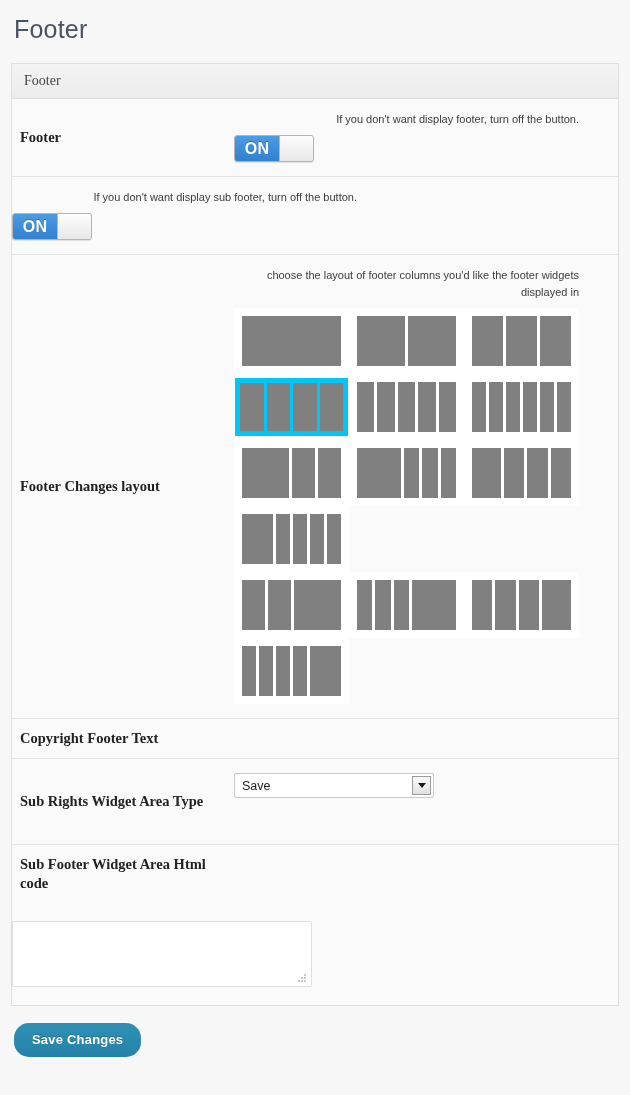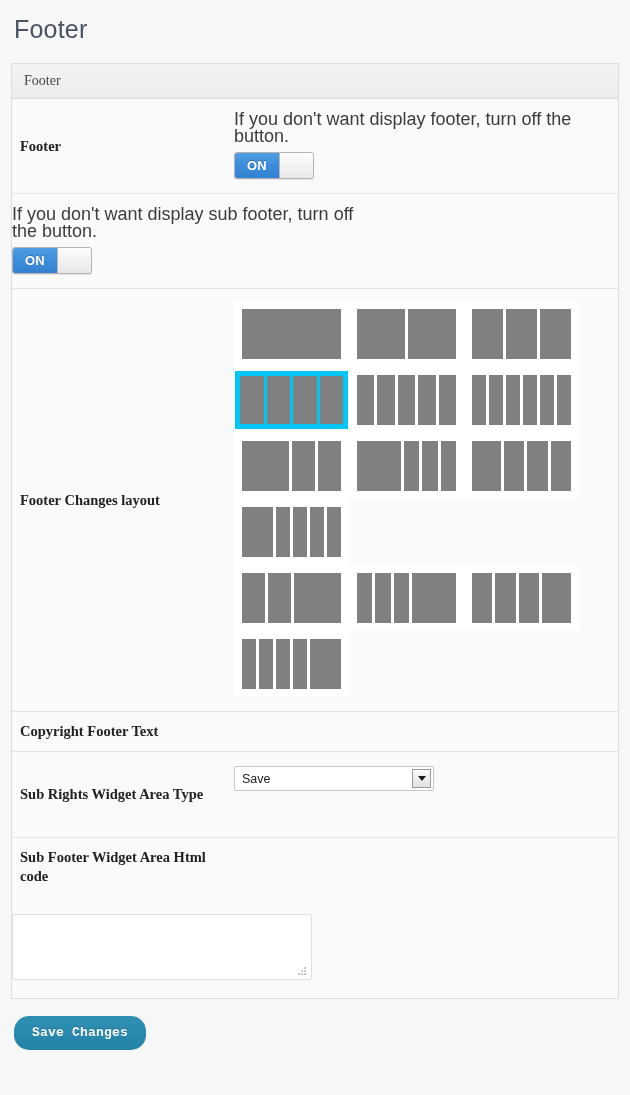--- a/index.html
+++ b/index.html
@@ -64,45 +64,46 @@
     line-height: 19px;
     display: flex;
     align-items: center;
   }
   .row-field {
     flex: 1;
     box-sizing: border-box;
     padding: 12px 10px 14px 0;
   }
   .hint {
-    font-size: 18px;
+    font-size: 11px;
     color: #3c3c3c;
     line-height: 17px;
     margin: 0 0 7px 0;
     max-width: 345px;
+    text-align: right;
   }
 
   
   .toggle {
     width: 80px;
     height: 27px;
     border: 1px solid #b4b4b4;
     border-radius: 3px;
     box-sizing: border-box;
     display: flex;
     overflow: hidden;
     background: #eee;
     cursor: pointer;
     box-shadow: 0 1px 1px rgba(0,0,0,0.10);
   }
   .toggle-on {
     width: 44px;
     background: linear-gradient(to bottom, #4e9de3 0%, #3d8ddb 50%, #3281d2 100%);
     color: #fff;
-    font-size: 13px;
+    font-size: 16px;
     font-weight: bold;
     display: flex;
     align-items: center;
     justify-content: center;
     text-shadow: 0 -1px 0 rgba(0,0,0,0.25);
     letter-spacing: 0.3px;
   }
   .toggle-knob {
     flex: 1;
     background: linear-gradient(to bottom, #fdfdfd 0%, #e8e8e8 100%);
@@ -230,21 +231,21 @@
 
   
   .save-wrap { padding: 17px 0 0 14px; }
   .save-btn {
     display: inline-block;
     background: linear-gradient(to bottom, #2f90b5 0%, #2482a8 100%);
     color: #ffffff;
     border: none;
     border-radius: 15px;
     padding: 9px 18px 10px 18px;
-    font-family: Liberation Mono, monospace;
+    font-family: Liberation Sans, sans-serif;
     font-size: 13px;
     font-weight: bold;
     cursor: pointer;
     letter-spacing: 0.2px;
     text-shadow: 0 -1px 0 rgba(0,0,0,0.2);
   }
 </style>
 </head>
 <body>
 
@@ -271,20 +272,21 @@
       <div class="toggle">
         <div class="toggle-on">ON</div>
         <div class="toggle-knob"></div>
       </div>
     </div>
   </div>
 
   <div class="row">
     <div class="row-label">Footer Changes layout</div>
     <div class="row-field">
+      <p class="hint">choose the layout of footer columns you'd like the footer widgets displayed in</p>
       <div class="layout-grid">
           <div class="layout-cell">
             <div class="layout-inner">
               <span style="width: calc(100% + 0px);"></span>
             </div>
           </div>
           <div class="layout-cell">
             <div class="layout-inner">
               <span style="width: calc(50% - 1.5px);"></span>
               <span style="width: calc(50% - 1.5px);"></span>

